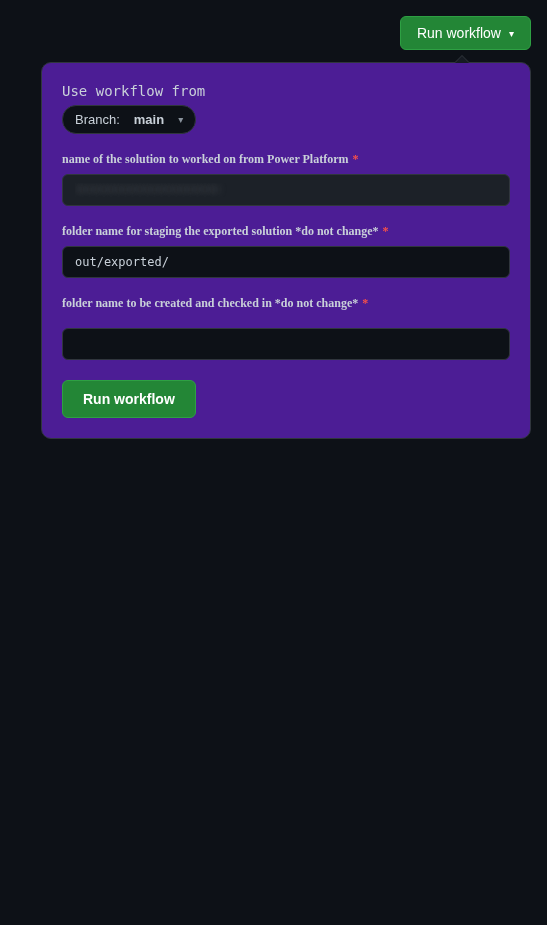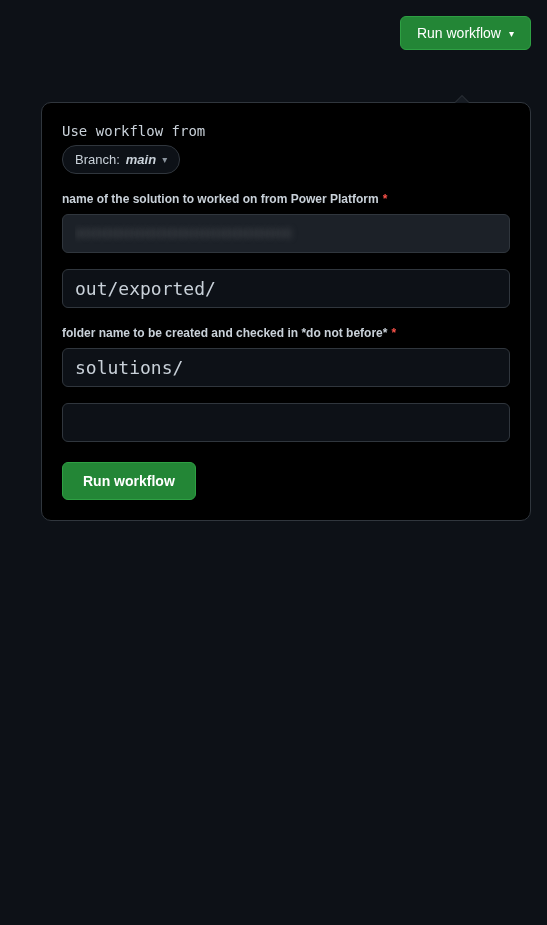--- a/index.html
+++ b/index.html
@@ -41,93 +41,91 @@
       align-items: center;
       gap: 8px;
     }
 
     .run-workflow-top-btn .chevron {
       font-size: 10px;
       color: #ffffff;
     }
 
     .dropdown-panel {
-      background: #000000;
+      background: #4c1d95;
       border: 1px solid #30363d;
       border-radius: 10px;
       padding: 20px;
       width: 490px;
       display: flex;
       flex-direction: column;
       gap: 16px;
       position: relative;
-      margin-top: 40px;
     }
 
     .panel-title {
       color: #c9d1d9;
       font-size: 14px;
       font-weight: 500;
     }
 
     .branch-selector {
       background: #0d1117;
       border: 1px solid #30363d;
       border-radius: 14px;
       padding: 6px 12px;
       color: #c9d1d9;
       font-size: 13px;
       cursor: pointer;
       display: inline-flex;
       align-items: center;
-      gap: 6px;
+      gap: 14px;
       width: fit-content;
       justify-content: space-between;
     }
 
     .branch-selector .branch-label {
       font-weight: normal;
     }
 
     .branch-selector .branch-name {
       font-weight: 600;
-      font-style: italic;
     }
 
     .branch-chevron {
       font-size: 10px;
       color: #8b949e;
     }
 
     .form-section {
       display: flex;
       flex-direction: column;
       gap: 6px;
     }
 
     .field-label {
       color: #c9d1d9;
       font-size: 12px;
-      font-family: Liberation Sans, sans-serif;
+      font-family: Liberation Serif, serif;
       font-weight: 600;
       line-height: 1.5;
     }
 
     .required-star {
       color: #f85149;
       margin-left: 4px;
     }
 
     .field-input {
       background: #0d1117;
       border: 1px solid #30363d;
       border-radius: 6px;
       padding: 8px 12px;
       color: #c9d1d9;
-      font-size: 18px;
+      font-size: 12px;
       width: 100%;
       outline: none;
       font-family: monospace;
     }
 
     .field-input::placeholder {
       color: #484f58;
     }
 
     .field-input.blurred-value {
@@ -195,29 +193,31 @@
   </div>
 
   <div class="form-section">
     <label class="field-label">
       <span>name of the solution to worked on from Power Platform</span><span class="required-star">*</span>
     </label>
     <input class="field-input blurred-value" type="text" value="••••••••••••••••••••" style="">
   </div>
 
   <div class="form-section">
+    <label class="field-label">
+      <span>folder name for staging the exported solution *do not change*</span><span class="required-star">*</span>
+    </label>
     <input class="field-input" type="text" value="out/exported/" style="">
   </div>
 
 
   <div class="form-section">
     <label class="field-label">
-      <span>folder name to be created and checked in *do not before*</span><span class="required-star">*</span>
+      <span>folder name to be created and checked in *do not change*</span><span class="required-star">*</span>
     </label>
-    <input class="field-input" type="text" value="solutions/" style="">
   </div>
 
   <div class="form-section">
     <input class="field-input" type="text" style="">
   </div>
 
   <button class="run-workflow-btn">
     <span>Run workflow</span>
   </button>
 </div>

